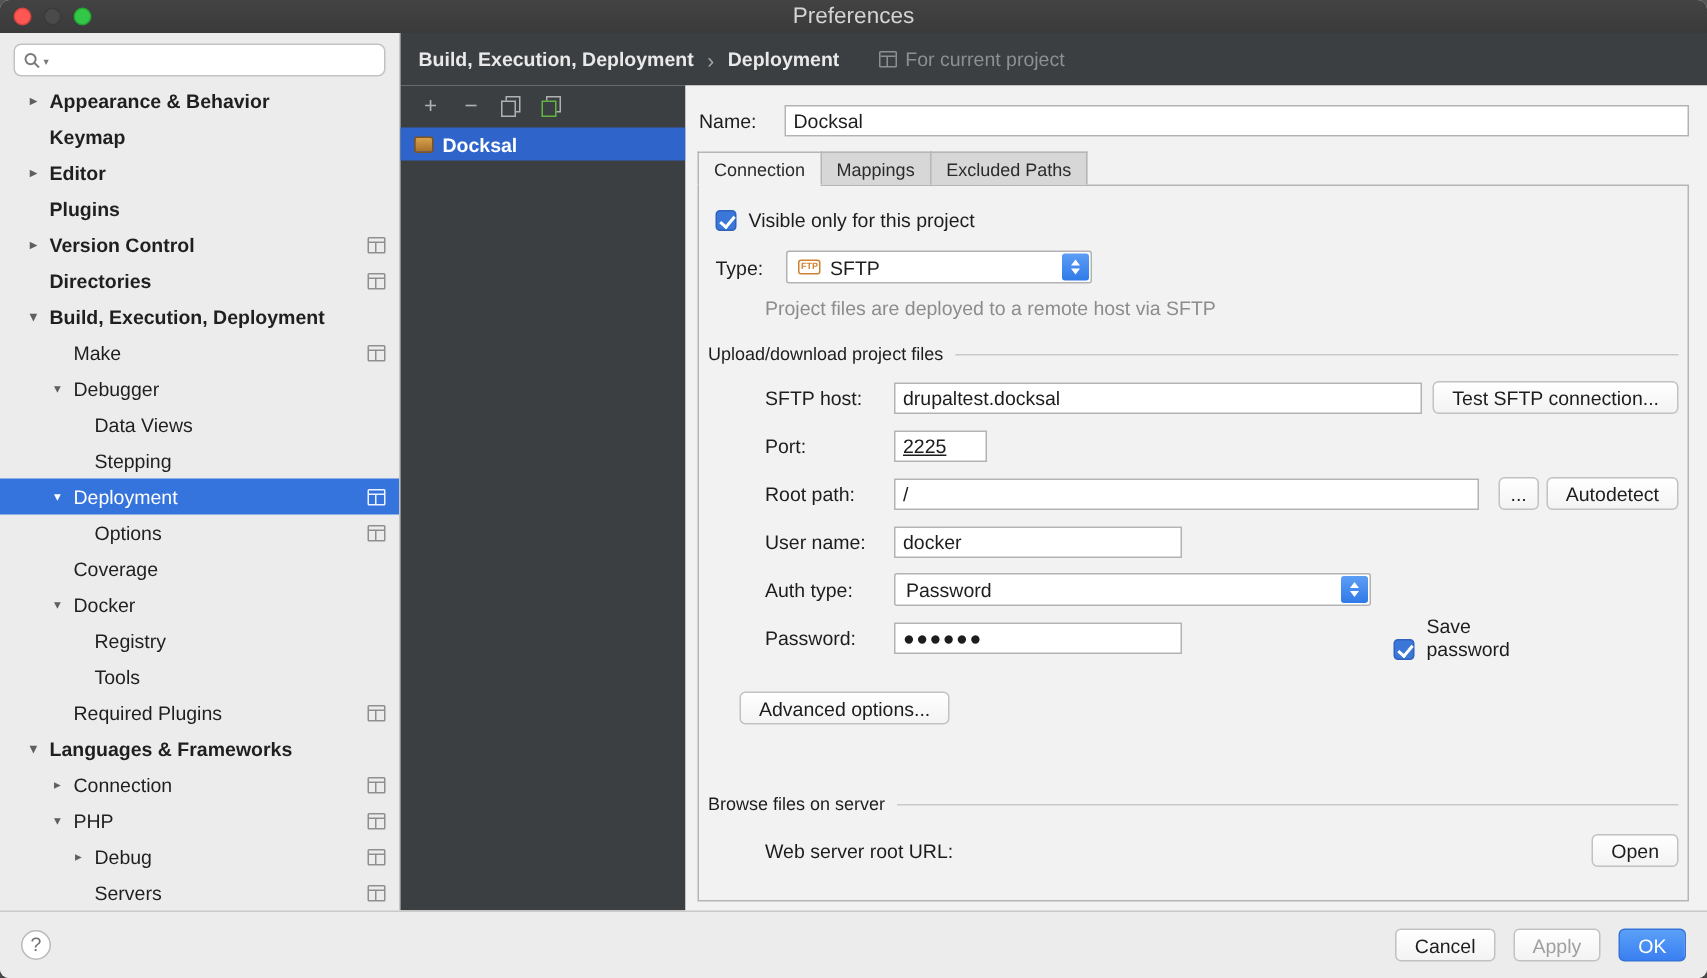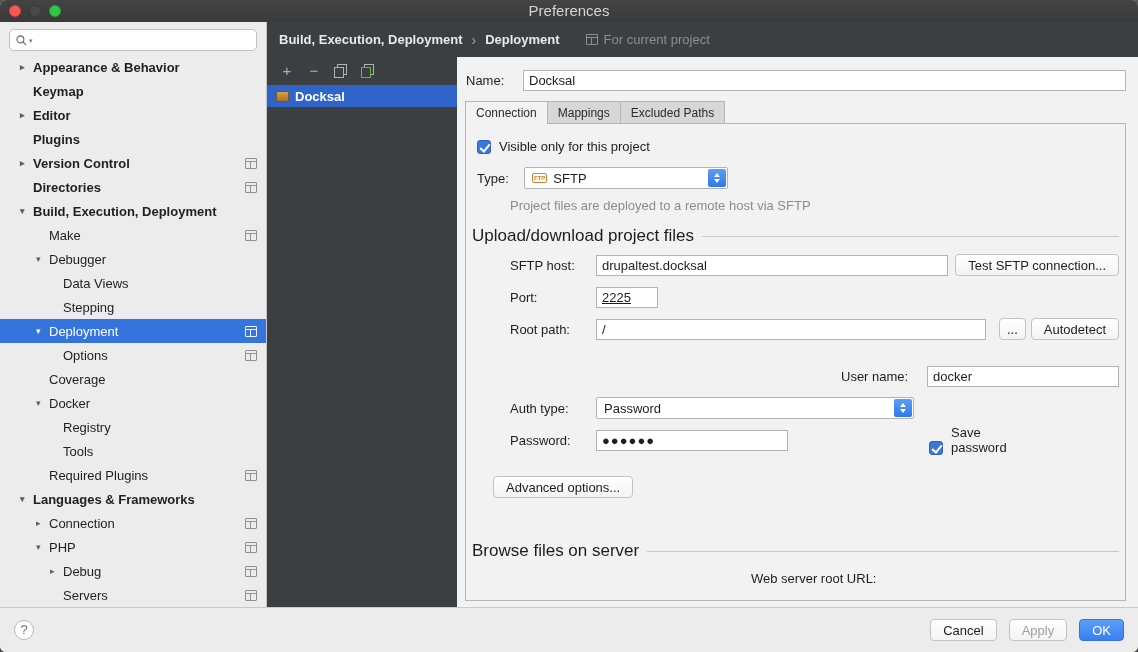--- a/index.html
+++ b/index.html
@@ -90,39 +90,39 @@
   .popup-type { width:204px; }
   .popup-auth { width:318px; }
   .stepper { position:absolute; right:1px; top:1px; bottom:1px; width:18px; background:linear-gradient(#5d9ef5,#2f7ae8); border-radius:2px; display:flex; flex-direction:column; align-items:center; justify-content:center; gap:2px; }
   .st-up { width:0; height:0; border-left:3px solid transparent; border-right:3px solid transparent; border-bottom:4px solid #fff; }
   .st-down { width:0; height:0; border-left:3px solid transparent; border-right:3px solid transparent; border-top:4px solid #fff; }
   .ftp-ico { background:#fff; border:1px solid #cf8232; color:#cf8232; font-size:6px; font-weight:bold; border-radius:2px; padding:1px 1px; margin-right:6px; line-height:6px; }
 
   .help-text { margin:9px 0 0 38px; font-size:13px; color:#8c8c8c; }
 
   .section { display:flex; align-items:center; margin-top:15px; height:16px; }
-  .section .sec-lbl { font-size:17px; color:#1d1d1d; white-space:nowrap; }
+  .section .sec-lbl { font-size:12px; color:#1d1d1d; white-space:nowrap; }
   .section .line { flex:1; height:1px; background:#c9c9c9; margin-left:8px; }
 
   .frow { display:flex; align-items:center; margin:10px 0 0 38px; height:22px; }
   .frow .lbl { width:86px; flex:0 0 86px; }
   .frow .lbl-wide { width:127px; flex:0 0 127px; }
   .inp-host { width:352px; }
   .inp-port { width:62px;text-decoration:underline; }
   .inp-root { width:390px; }
   .inp-user { width:192px; }
   .inp-pass { width:192px; letter-spacing:1px; }
   .inp-url  { width:420px; }
 
   .btn { height:22px; background:linear-gradient(#ffffff,#f3f3f3); border:1px solid #c2c2c2; border-radius:4px; font-size:13px; color:#1d1d1d; padding:0 12px; font-family:"Liberation Sans", sans-serif; display:inline-flex; align-items:center; justify-content:center; }
   .btn-right { margin-left:auto;text-align:right; }
   .btn-dots { padding:0 7px; margin-left:13px; }
   .btn-primary { background:linear-gradient(#5aa0f8,#3a7ff0); border-color:#3573d9; color:#fff; }
   .btn-disabled { color:#9f9f9f; }
-  .frow-user { margin-top:25px;justify-content:flex-end; }
+  .frow-user { margin-top:10px; }
   .adv-row { margin:25px 0 0 21px; }
   .sec-browse { margin-top:45px; }
   .save-check { display:flex; align-items:flex-end; gap:8px; margin-left:141px; }
 
   
   .footer { height:45px; flex:0 0 45px; background:#ececec; border-top:1px solid #c9c9c9; display:flex; align-items:center; padding:0 14px; gap:12px; }
   .help-circle { width:20px; height:20px; border-radius:50%; background:#fff; border:1px solid #b9b9b9; color:#6f6f6f; font-size:13px; text-align:center; line-height:18px; }
   .f-spacer { flex:1; }
 </style>
 </head>
@@ -372,21 +372,21 @@
 
             <div class="frow adv-row">
               <button class="btn">Advanced options...</button>
             </div>
 
             <div class="section sec-browse">
               <span class="sec-lbl">Browse files on server</span>
               <span class="line"></span>
             </div>
 
-            <div class="frow" style="margin-top:12px;flex-direction:column;">
+            <div class="frow" style="margin-top:12px;">
               <span class="lbl lbl-wide">Web server root URL:</span>
               <button class="btn btn-right">Open</button>
             </div>
 
           </div>
         </div>
       </div>
     </div>
   </div>
 

